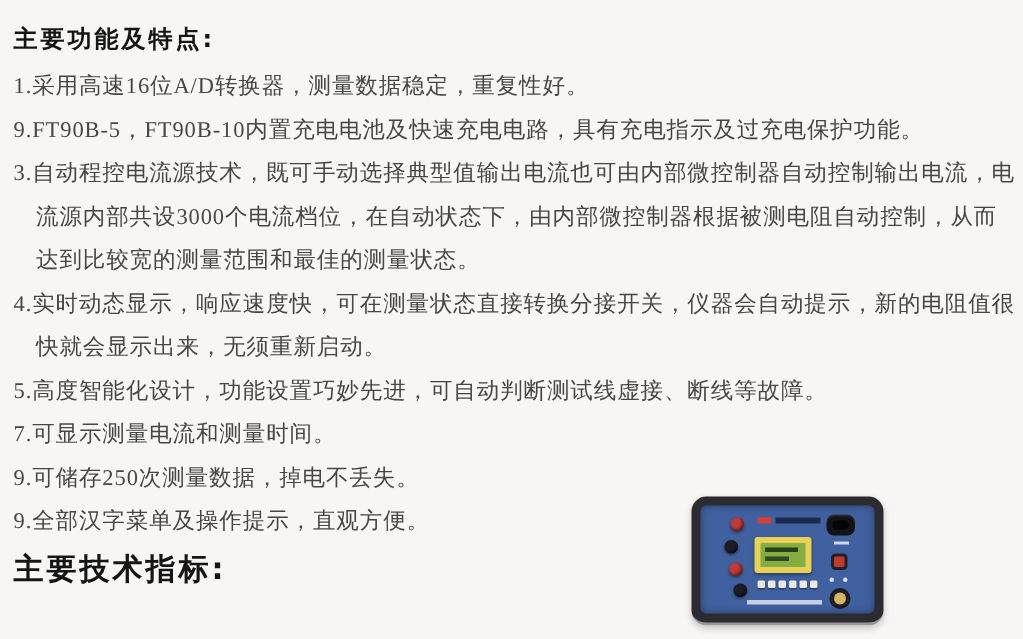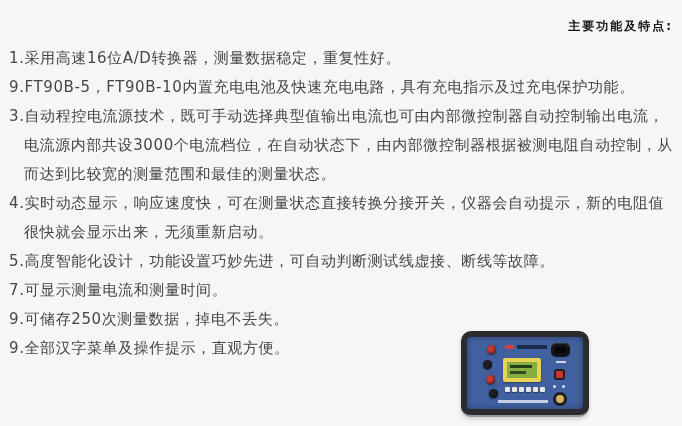--- a/index.html
+++ b/index.html
@@ -5,24 +5,24 @@
   html,body { margin:0; padding:0; }
   .screen {
     position:relative;
     width:682px; height:426px;
     background:#f7f6f4;
     overflow:hidden;
     font-family:"DejaVu Sans","Liberation Sans",sans-serif;
   }
   .content { position:absolute; left:9px; top:0; width:664px; }
   .sec-heading {
-    font-size:12px; font-weight:bold; color:#151515;
-    letter-spacing:2px; margin:14px 0 4px 0; line-height:24px;text-align:right;
+    font-size:16px; font-weight:bold; color:#151515;
+    letter-spacing:2px; margin:14px 0 4px 0; line-height:24px;
   }
-  .feature-list { margin-top:6px; }
+  .feature-list { margin-top:6px;font-family:Liberation Serif, serif; }
   .feature-list p {
     margin:0; font-size:15px; line-height:29px;
     color:#464646; letter-spacing:0.6px;
     padding-left:15px; text-indent:-15px;
     width:655px;
   }
   .sec-heading-2 {
     font-size:20px; font-weight:bold; color:#151515;
     letter-spacing:2px; margin:4px 0 0 0; line-height:24px;
   }
@@ -101,20 +101,21 @@
       <p>1.采用高速16位A/D转换器，测量数据稳定，重复性好。</p>
       <p>9.FT90B-5，FT90B-10内置充电电池及快速充电电路，具有充电指示及过充电保护功能。</p>
       <p>3.自动程控电流源技术，既可手动选择典型值输出电流也可由内部微控制器自动控制输出电流，电流源内部共设3000个电流档位，在自动状态下，由内部微控制器根据被测电阻自动控制，从而达到比较宽的测量范围和最佳的测量状态。</p>
       <p>4.实时动态显示，响应速度快，可在测量状态直接转换分接开关，仪器会自动提示，新的电阻值很快就会显示出来，无须重新启动。</p>
       <p>5.高度智能化设计，功能设置巧妙先进，可自动判断测试线虚接、断线等故障。</p>
       <p>7.可显示测量电流和测量时间。</p>
       <p>9.可储存250次测量数据，掉电不丢失。</p>
       <p>9.全部汉字菜单及操作提示，直观方便。</p>
     </div>
 
+    <div class="sec-heading-2">主要技术指标:</div>
   </div>
 
   <div class="device">
     <div class="dev-panel">
       <div class="post red p1"></div>
       <div class="post black p2"></div>
       <div class="post red p3"></div>
       <div class="post black p4"></div>
 
       <div class="model-mark"></div>

